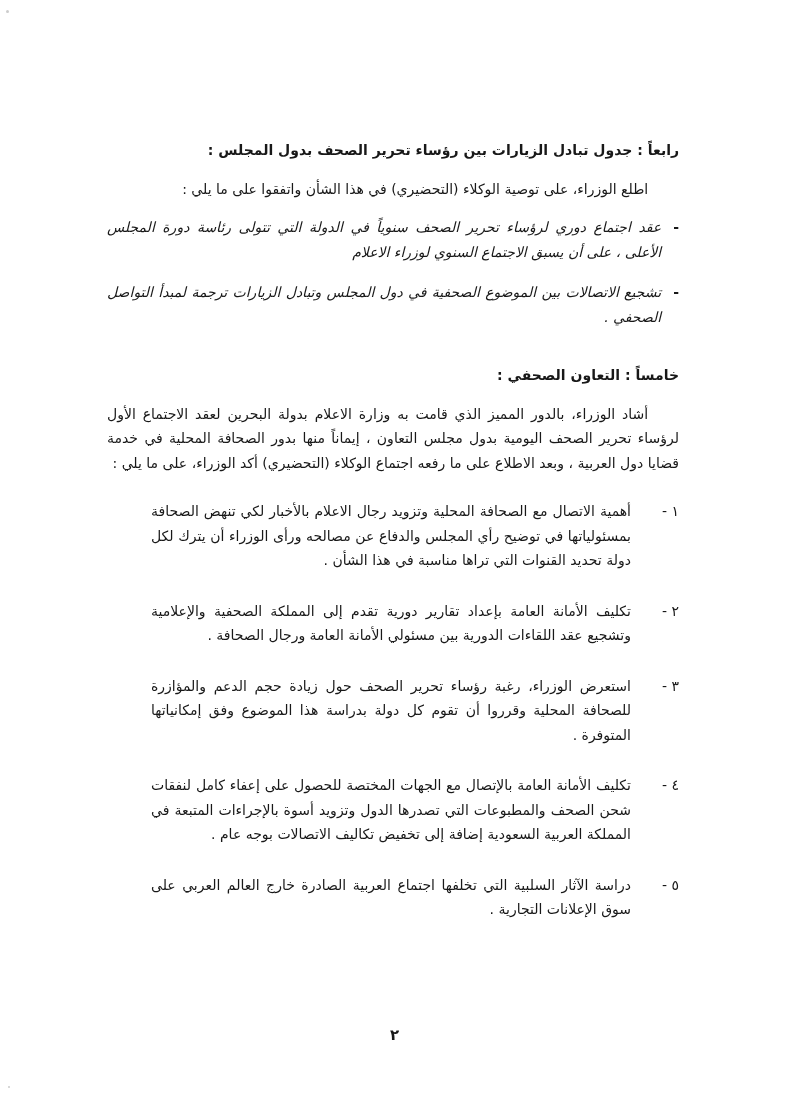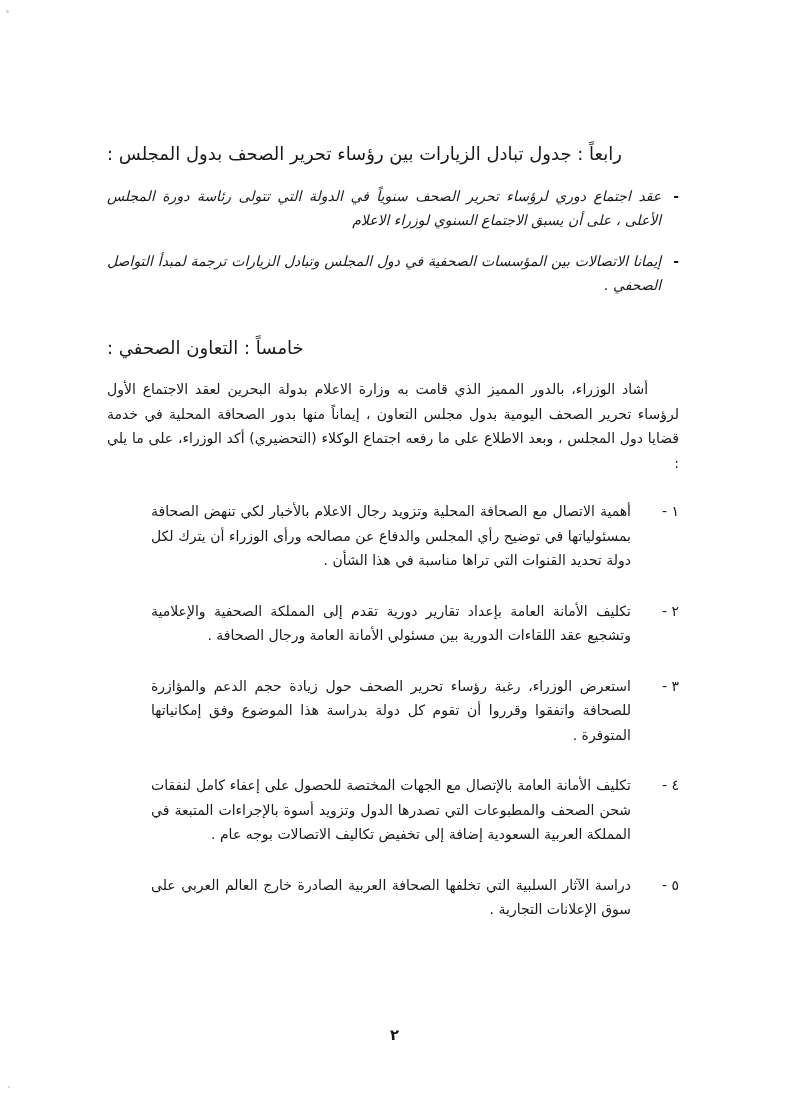--- a/index.html
+++ b/index.html
@@ -21,24 +21,24 @@
     position: absolute;
     top: 138px;
     right: 110px;
     width: 572px;
     direction: rtl;
     text-align: justify;
     font-size: 14px;
     line-height: 1.75;
   }
   .heading {
-    font-weight: normal;
-    font-size: 18px;
+    font-weight: bold;
+    font-size: 14px;
     margin: 0 0 14px 0;
-    text-align: left;
+    text-align: right;
   }
   .para {
     margin: 0 0 14px 0;
   }
   .para.indent {
     text-indent: 2.2em;
   }
   .dash-item {
     display: flex;
     gap: 12px;
@@ -88,60 +88,61 @@
 </style>
 </head>
 <body>
 
 <div class="page">
 
   <div class="content">
 
     <h2 class="heading">رابعاً : جدول تبادل الزيارات بين رؤساء تحرير الصحف بدول المجلس :</h2>
 
+    <p class="para indent">اطلع الوزراء، على توصية الوكلاء (التحضيري) في هذا الشأن واتفقوا على ما يلي :</p>
 
     <div class="dash-item">
       <span class="marker">-</span>
       <span class="txt">عقد اجتماع دوري لرؤساء تحرير الصحف سنوياً في الدولة التي تتولى رئاسة دورة المجلس الأعلى ، على أن يسبق الاجتماع السنوي لوزراء الاعلام</span>
     </div>
 
     <div class="dash-item">
       <span class="marker">-</span>
-      <span class="txt">إيمانا الاتصالات بين المؤسسات الصحفية في دول المجلس وتبادل الزيارات ترجمة لمبدأ التواصل الصحفي .</span>
+      <span class="txt">تشجيع الاتصالات بين الموضوع الصحفية في دول المجلس وتبادل الزيارات ترجمة لمبدأ التواصل الصحفي .</span>
     </div>
 
     <h2 class="heading section5-heading">خامساً : التعاون الصحفي :</h2>
 
-    <p class="para indent">أشاد الوزراء، بالدور المميز الذي قامت به وزارة الاعلام بدولة البحرين لعقد الاجتماع الأول لرؤساء تحرير الصحف اليومية بدول مجلس التعاون ، إيماناً منها بدور الصحافة المحلية في خدمة قضايا دول المجلس ، وبعد الاطلاع على ما رفعه اجتماع الوكلاء (التحضيري) أكد الوزراء، على ما يلي :</p>
+    <p class="para indent">أشاد الوزراء، بالدور المميز الذي قامت به وزارة الاعلام بدولة البحرين لعقد الاجتماع الأول لرؤساء تحرير الصحف اليومية بدول مجلس التعاون ، إيماناً منها بدور الصحافة المحلية في خدمة قضايا دول العربية ، وبعد الاطلاع على ما رفعه اجتماع الوكلاء (التحضيري) أكد الوزراء، على ما يلي :</p>
 
     <div class="spacer-lg"></div>
 
     <div class="num-item">
       <span class="marker">١ -</span>
       <span class="txt">أهمية الاتصال مع الصحافة المحلية وتزويد رجال الاعلام بالأخبار لكي تنهض الصحافة بمسئولياتها في توضيح رأي المجلس والدفاع عن مصالحه ورأى الوزراء أن يترك لكل دولة تحديد القنوات التي تراها مناسبة في هذا الشأن .</span>
     </div>
 
     <div class="num-item">
       <span class="marker">٢ -</span>
       <span class="txt">تكليف الأمانة العامة بإعداد تقارير دورية تقدم إلى المملكة الصحفية والإعلامية وتشجيع عقد اللقاءات الدورية بين مسئولي الأمانة العامة ورجال الصحافة .</span>
     </div>
 
     <div class="num-item">
       <span class="marker">٣ -</span>
-      <span class="txt">استعرض الوزراء، رغبة رؤساء تحرير الصحف حول زيادة حجم الدعم والمؤازرة للصحافة واتفقوا وقرروا أن تقوم كل دولة بدراسة هذا الموضوع وفق إمكانياتها المتوفرة .</span>
+      <span class="txt">استعرض الوزراء، رغبة رؤساء تحرير الصحف حول زيادة حجم الدعم والمؤازرة للصحافة المحلية وقرروا أن تقوم كل دولة بدراسة هذا الموضوع وفق إمكانياتها المتوفرة .</span>
     </div>
 
     <div class="num-item">
       <span class="marker">٤ -</span>
       <span class="txt">تكليف الأمانة العامة بالإتصال مع الجهات المختصة للحصول على إعفاء كامل لنفقات شحن الصحف والمطبوعات التي تصدرها الدول وتزويد أسوة بالإجراءات المتبعة في المملكة العربية السعودية إضافة إلى تخفيض تكاليف الاتصالات بوجه عام .</span>
     </div>
 
     <div class="num-item">
       <span class="marker">٥ -</span>
-      <span class="txt">دراسة الآثار السلبية التي تخلفها الصحافة العربية الصادرة خارج العالم العربي على سوق الإعلانات التجارية .</span>
+      <span class="txt">دراسة الآثار السلبية التي تخلفها اجتماع العربية الصادرة خارج العالم العربي على سوق الإعلانات التجارية .</span>
     </div>
 
   </div>
 
   <div class="page-number">٢</div>
 
   <div class="scan-speck" style="left:6px; top:10px; width:3px; height:3px;"></div>
   <div class="scan-speck" style="left:8px; bottom:14px; width:2px; height:2px;"></div>
 
 </div>

